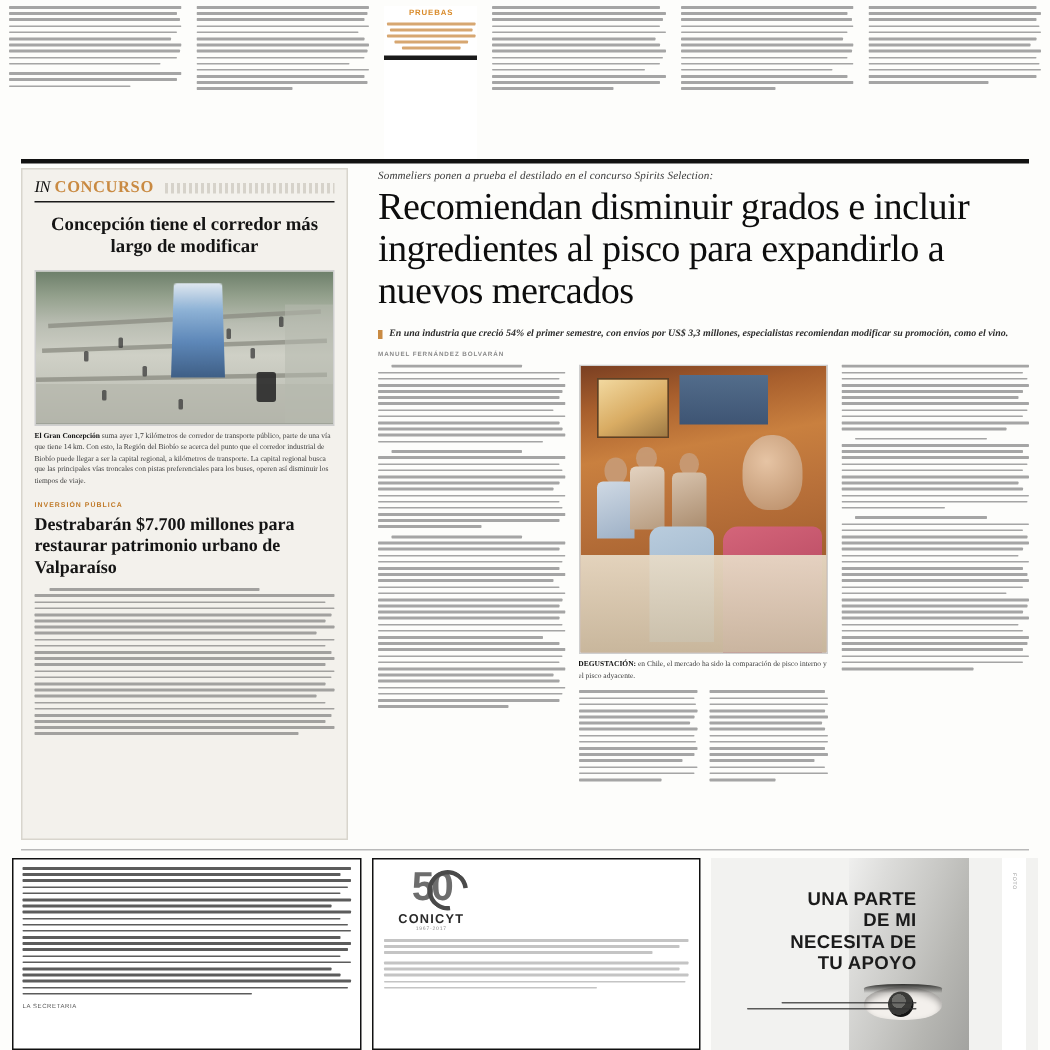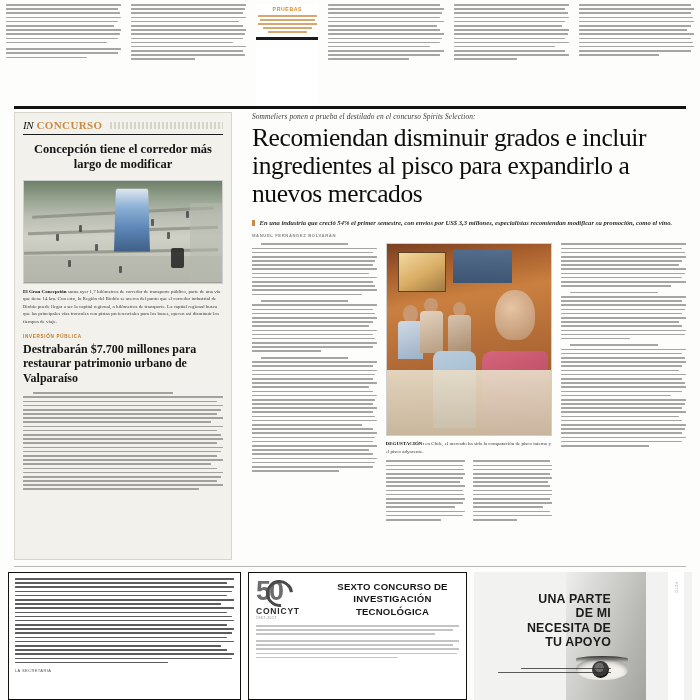--- a/index.html
+++ b/index.html
@@ -112,21 +112,21 @@
     background:linear-gradient(160deg,#b9ccdd,#8fa9c2);border-radius:8px 8px 0 0}
 
   
   .ads{position:absolute;left:0;top:572px;width:700px;height:128px;
     display:flex;gap:7px;padding:0 8px;box-sizing:border-box}
   .ad{position:relative;overflow:hidden}
   .ad-legal{flex:0 0 233px;border:1.6px solid #111;background:#fff;padding:5px 6px;box-sizing:border-box}
   .legal-sign{font-family:"Liberation Sans",sans-serif;font-size:4px;color:#555;margin-top:4px;letter-spacing:.4px}
   .ad-conicyt{flex:0 0 219px;border:1.6px solid #111;background:#fff;padding:6px 7px;box-sizing:border-box}
   .con-top{display:flex;align-items:center;gap:7px;margin-bottom:5px}
-  .con-logo{flex:0 0 63px;text-align:left}
+  .con-logo{flex:0 0 63px;text-align:center}
   .con-50{font-family:"Liberation Sans",sans-serif;font-weight:bold;font-size:27px;
     color:#6d6d6d;line-height:.9;letter-spacing:-2px;position:relative;display:inline-block}
   .con-swirl{position:absolute;right:-11px;top:1px;width:21px;height:21px;
     border:3px solid #4a4a4a;border-radius:50%;border-right-color:transparent;transform:rotate(38deg)}
   .con-name{font-family:"Liberation Sans",sans-serif;font-weight:bold;font-size:8.5px;
     letter-spacing:.8px;color:#2a2a2a;margin-top:2px}
   .con-sub{font-family:"Liberation Sans",sans-serif;font-size:3.4px;color:#8a8a8a;letter-spacing:.5px}
   .con-title{flex:1;font-family:"Liberation Sans",sans-serif;font-weight:bold;
     font-size:9.6px;line-height:1.28;color:#161616;text-align:center;letter-spacing:.2px}
   .ad-apoyo{flex:1;background:#f2f2f0;position:relative;overflow:hidden}
@@ -564,21 +564,20 @@
 
     <div class="ad ad-conicyt">
       <div class="con-top">
         <div class="con-logo">
           <div class="con-50">50
             <span class="con-swirl"></span>
           </div>
           <div class="con-name">CONICYT</div>
           <div class="con-sub">1967-2017</div>
         </div>
-        <div class="con-title">SEXTO CONCURSO DE INVESTIGACIÓN TECNOLÓGICA</div>
       </div>
       <div class="para">
         <i class="tl light s1"></i>
           <i class="tl light s2"></i>
           <i class="tl light s5"></i>
       </div>
       <div class="para">
         <i class="tl light s1"></i>
           <i class="tl light s2"></i>
           <i class="tl light s1"></i>

